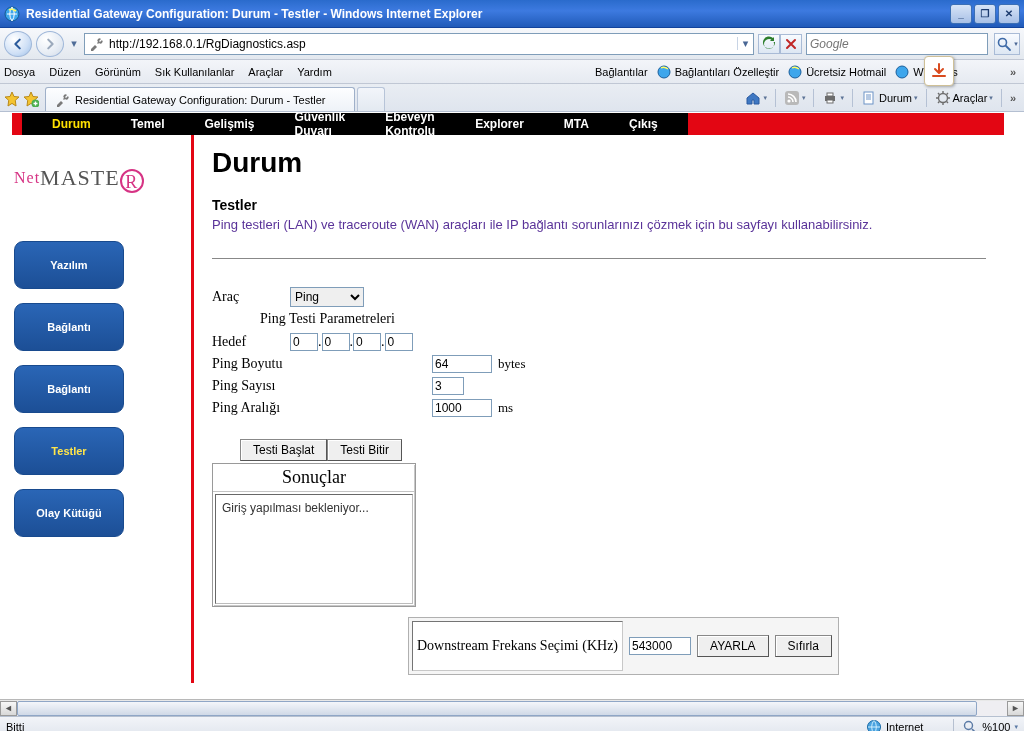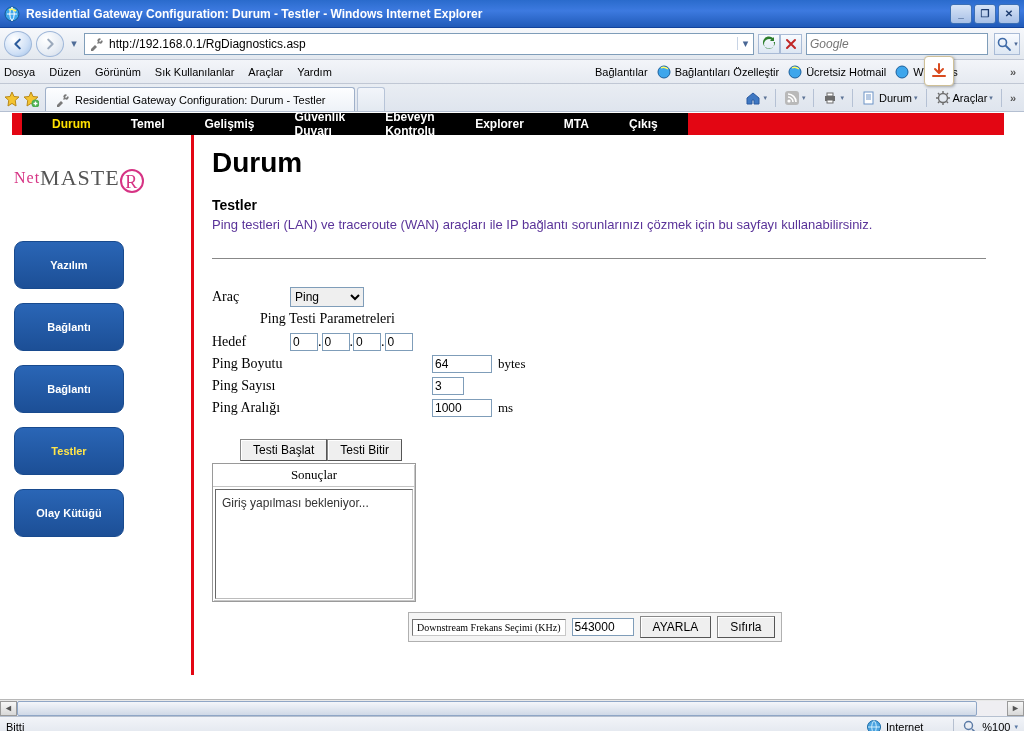--- a/index.html
+++ b/index.html
@@ -158,34 +158,34 @@
     box-shadow: inset 1px 1px 0 #fff;
   }
   .btn-row { display:flex; margin-top:22px;padding-left:28px; }
   .btn-row .btn3d { border-radius:0; }
 
   .results-box {
     width:204px; border:1px solid #9a9a9a; margin-top:2px;
     box-shadow: inset 1px 1px 0 #fff, inset -1px -1px 0 #c8c8c8;
   }
   .results-box .res-head {
-    text-align:center; font-size:13px; padding:3px 0; border-bottom:1px solid #c4c4c4;
+    text-align:center; font-size:18px; padding:3px 0; border-bottom:1px solid #c4c4c4;
   }
   .results-box .res-body {
     min-height:110px; padding:6px; font-family: Arial, sans-serif; font-size:12px; color:#333;
     border:1px inset #bcbcbc; margin:2px;
   }
 
   .freq-row {
     margin-top:10px; display:flex; align-items:center; gap:6px;
     border:1px solid #b0b0b0; width:fit-content; padding:3px 6px 3px 3px;
     background:#f5f5f5;
     margin-left:196px;
   }
-  .freq-row .lbl { font-size:10px; background:#fff; border:1px inset #c8c8c8; padding:2px 4px; }
+  .freq-row .lbl { font-size:14px; background:#fff; border:1px inset #c8c8c8; padding:16px 4px; }
 
   
   .fake-hscroll {
     position:absolute; bottom:0; left:0; right:0; height:17px;
     background:#e8e8e8; border-top:1px solid #b8b8b8; display:flex; align-items:center;
   }
   .fake-hscroll .arrow { width:17px; height:15px; background:linear-gradient(#f8f8f8,#d8d8d8); border:1px solid #9a9a9a; display:flex;align-items:center;justify-content:center; font-size:9px; color:#555; }
   .fake-hscroll .track { flex:1; height:15px; background:#efeef2; }
   .fake-hscroll .track .thumb { width:97%; height:100%; background:linear-gradient(#f4f6fa,#d0d9e7); border:1px solid #8fa6c6; border-radius:2px; }
 

